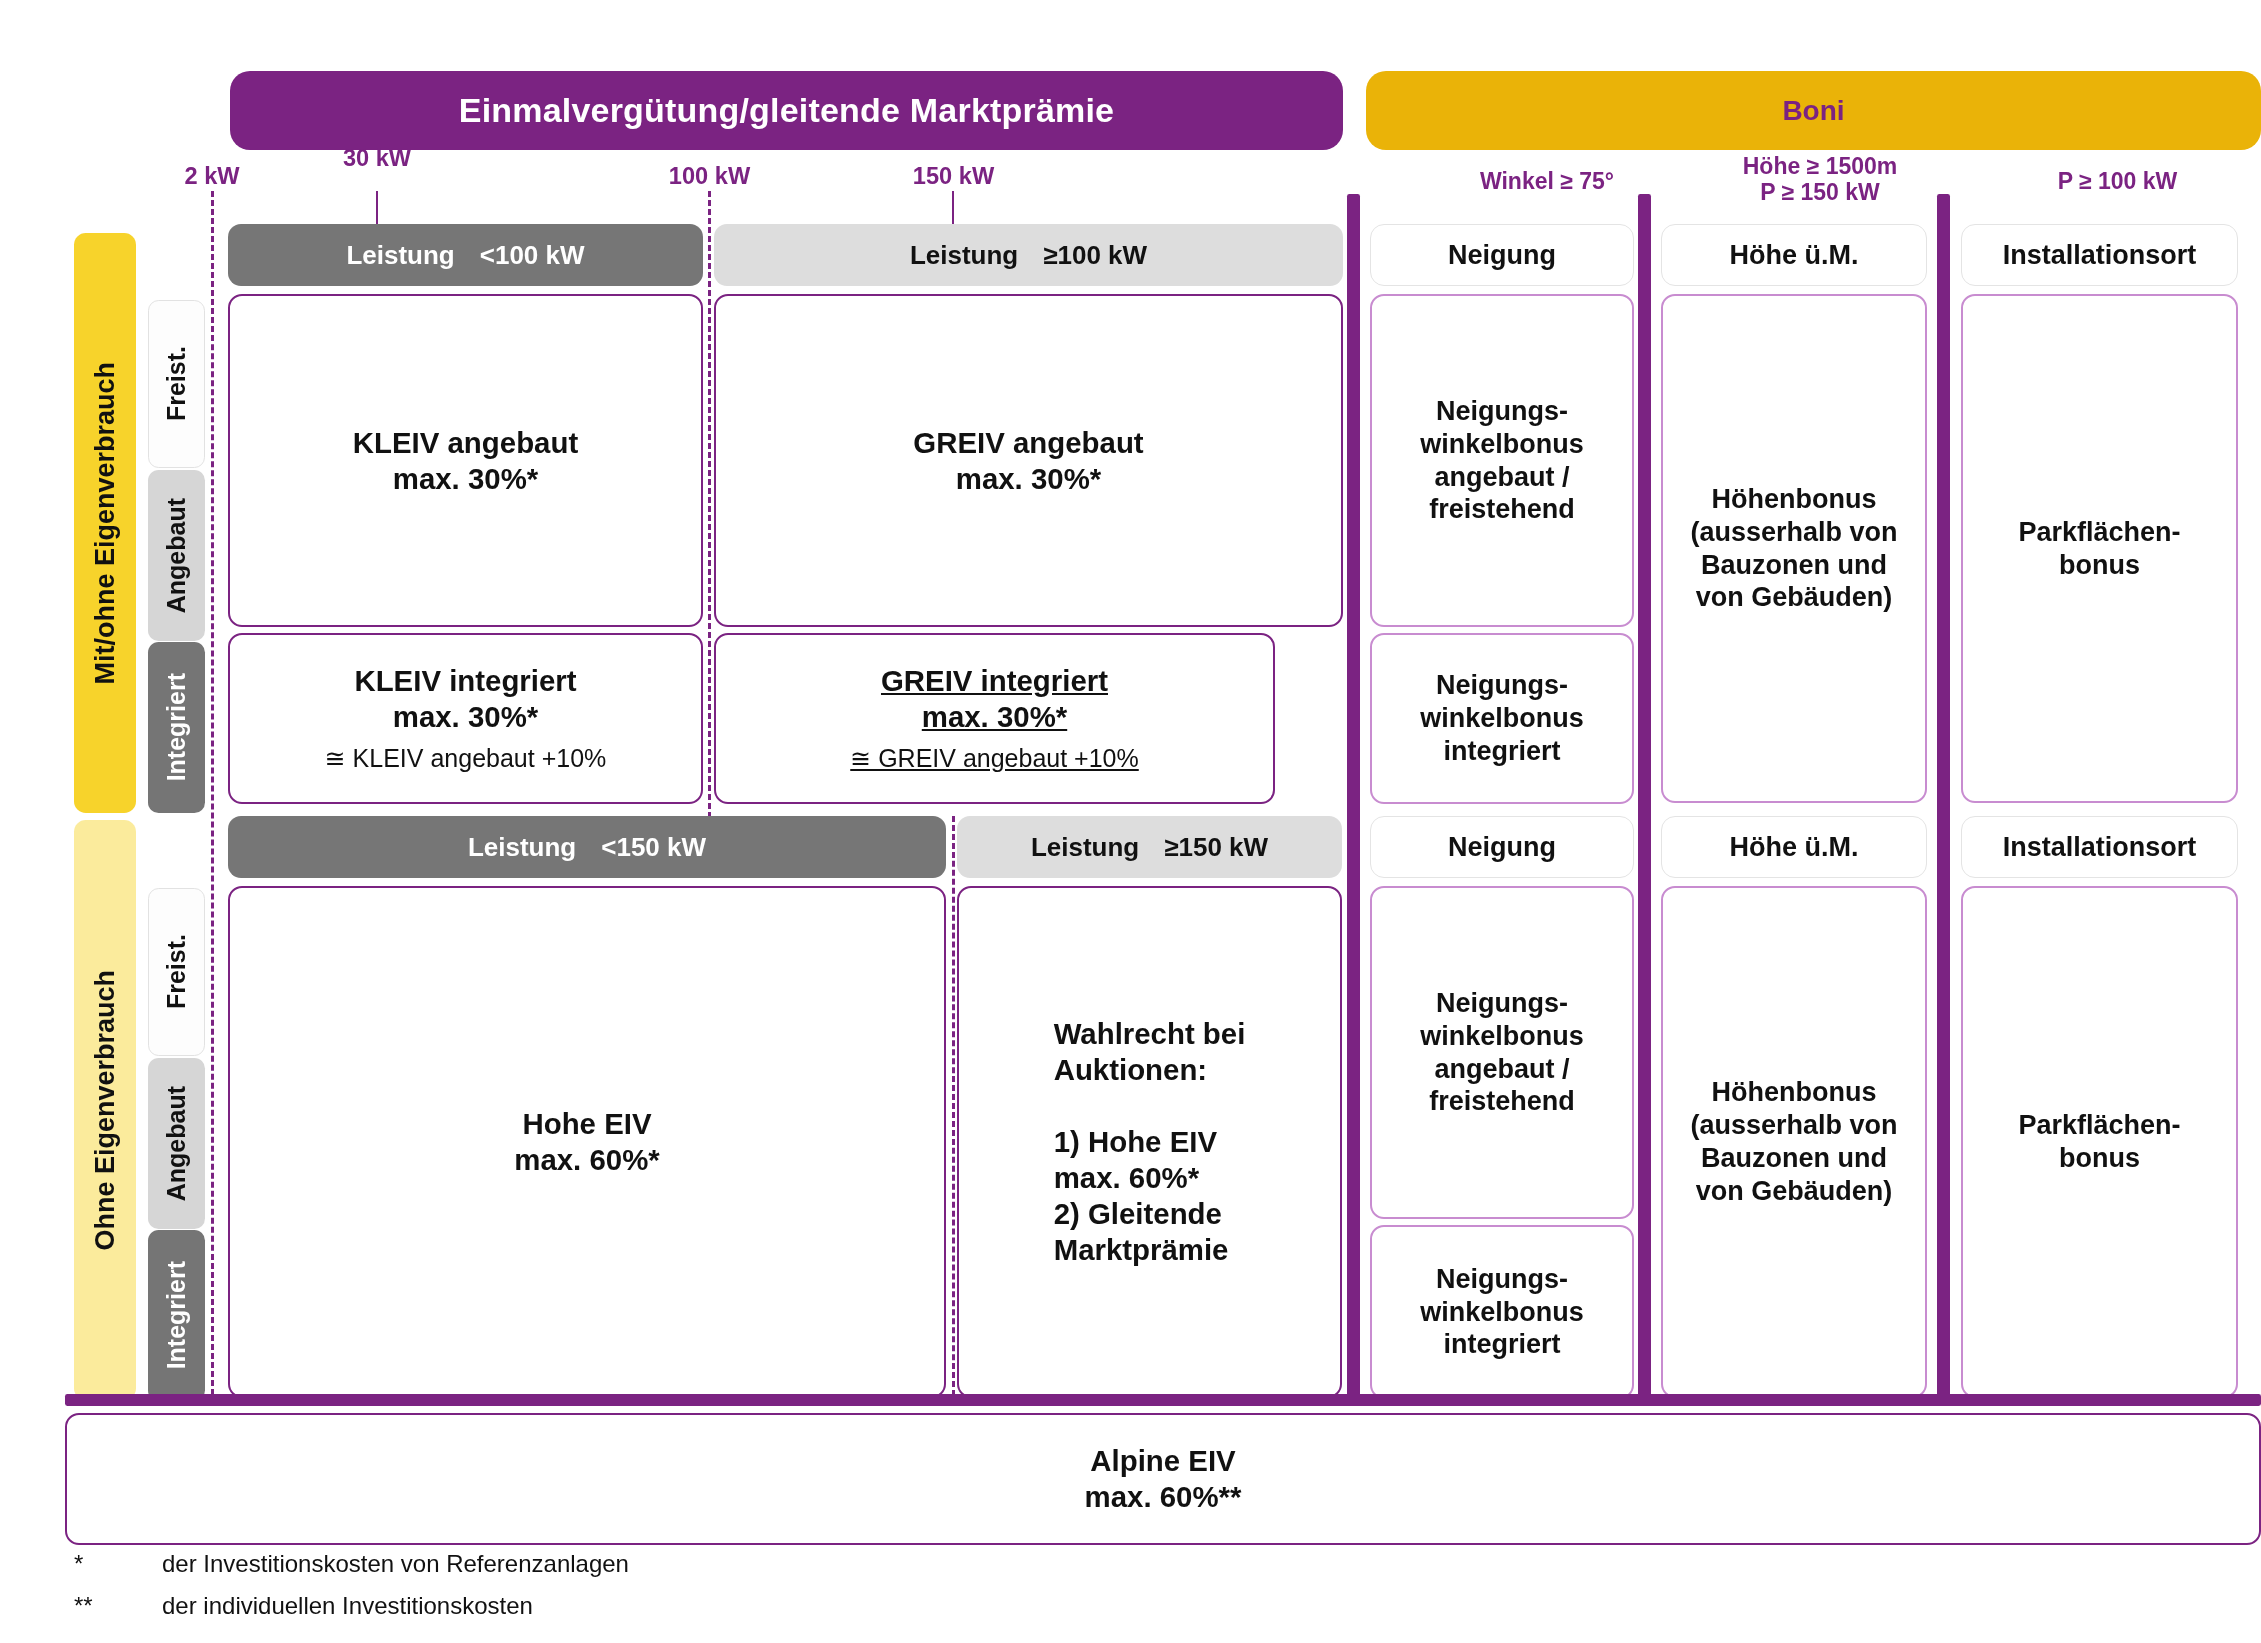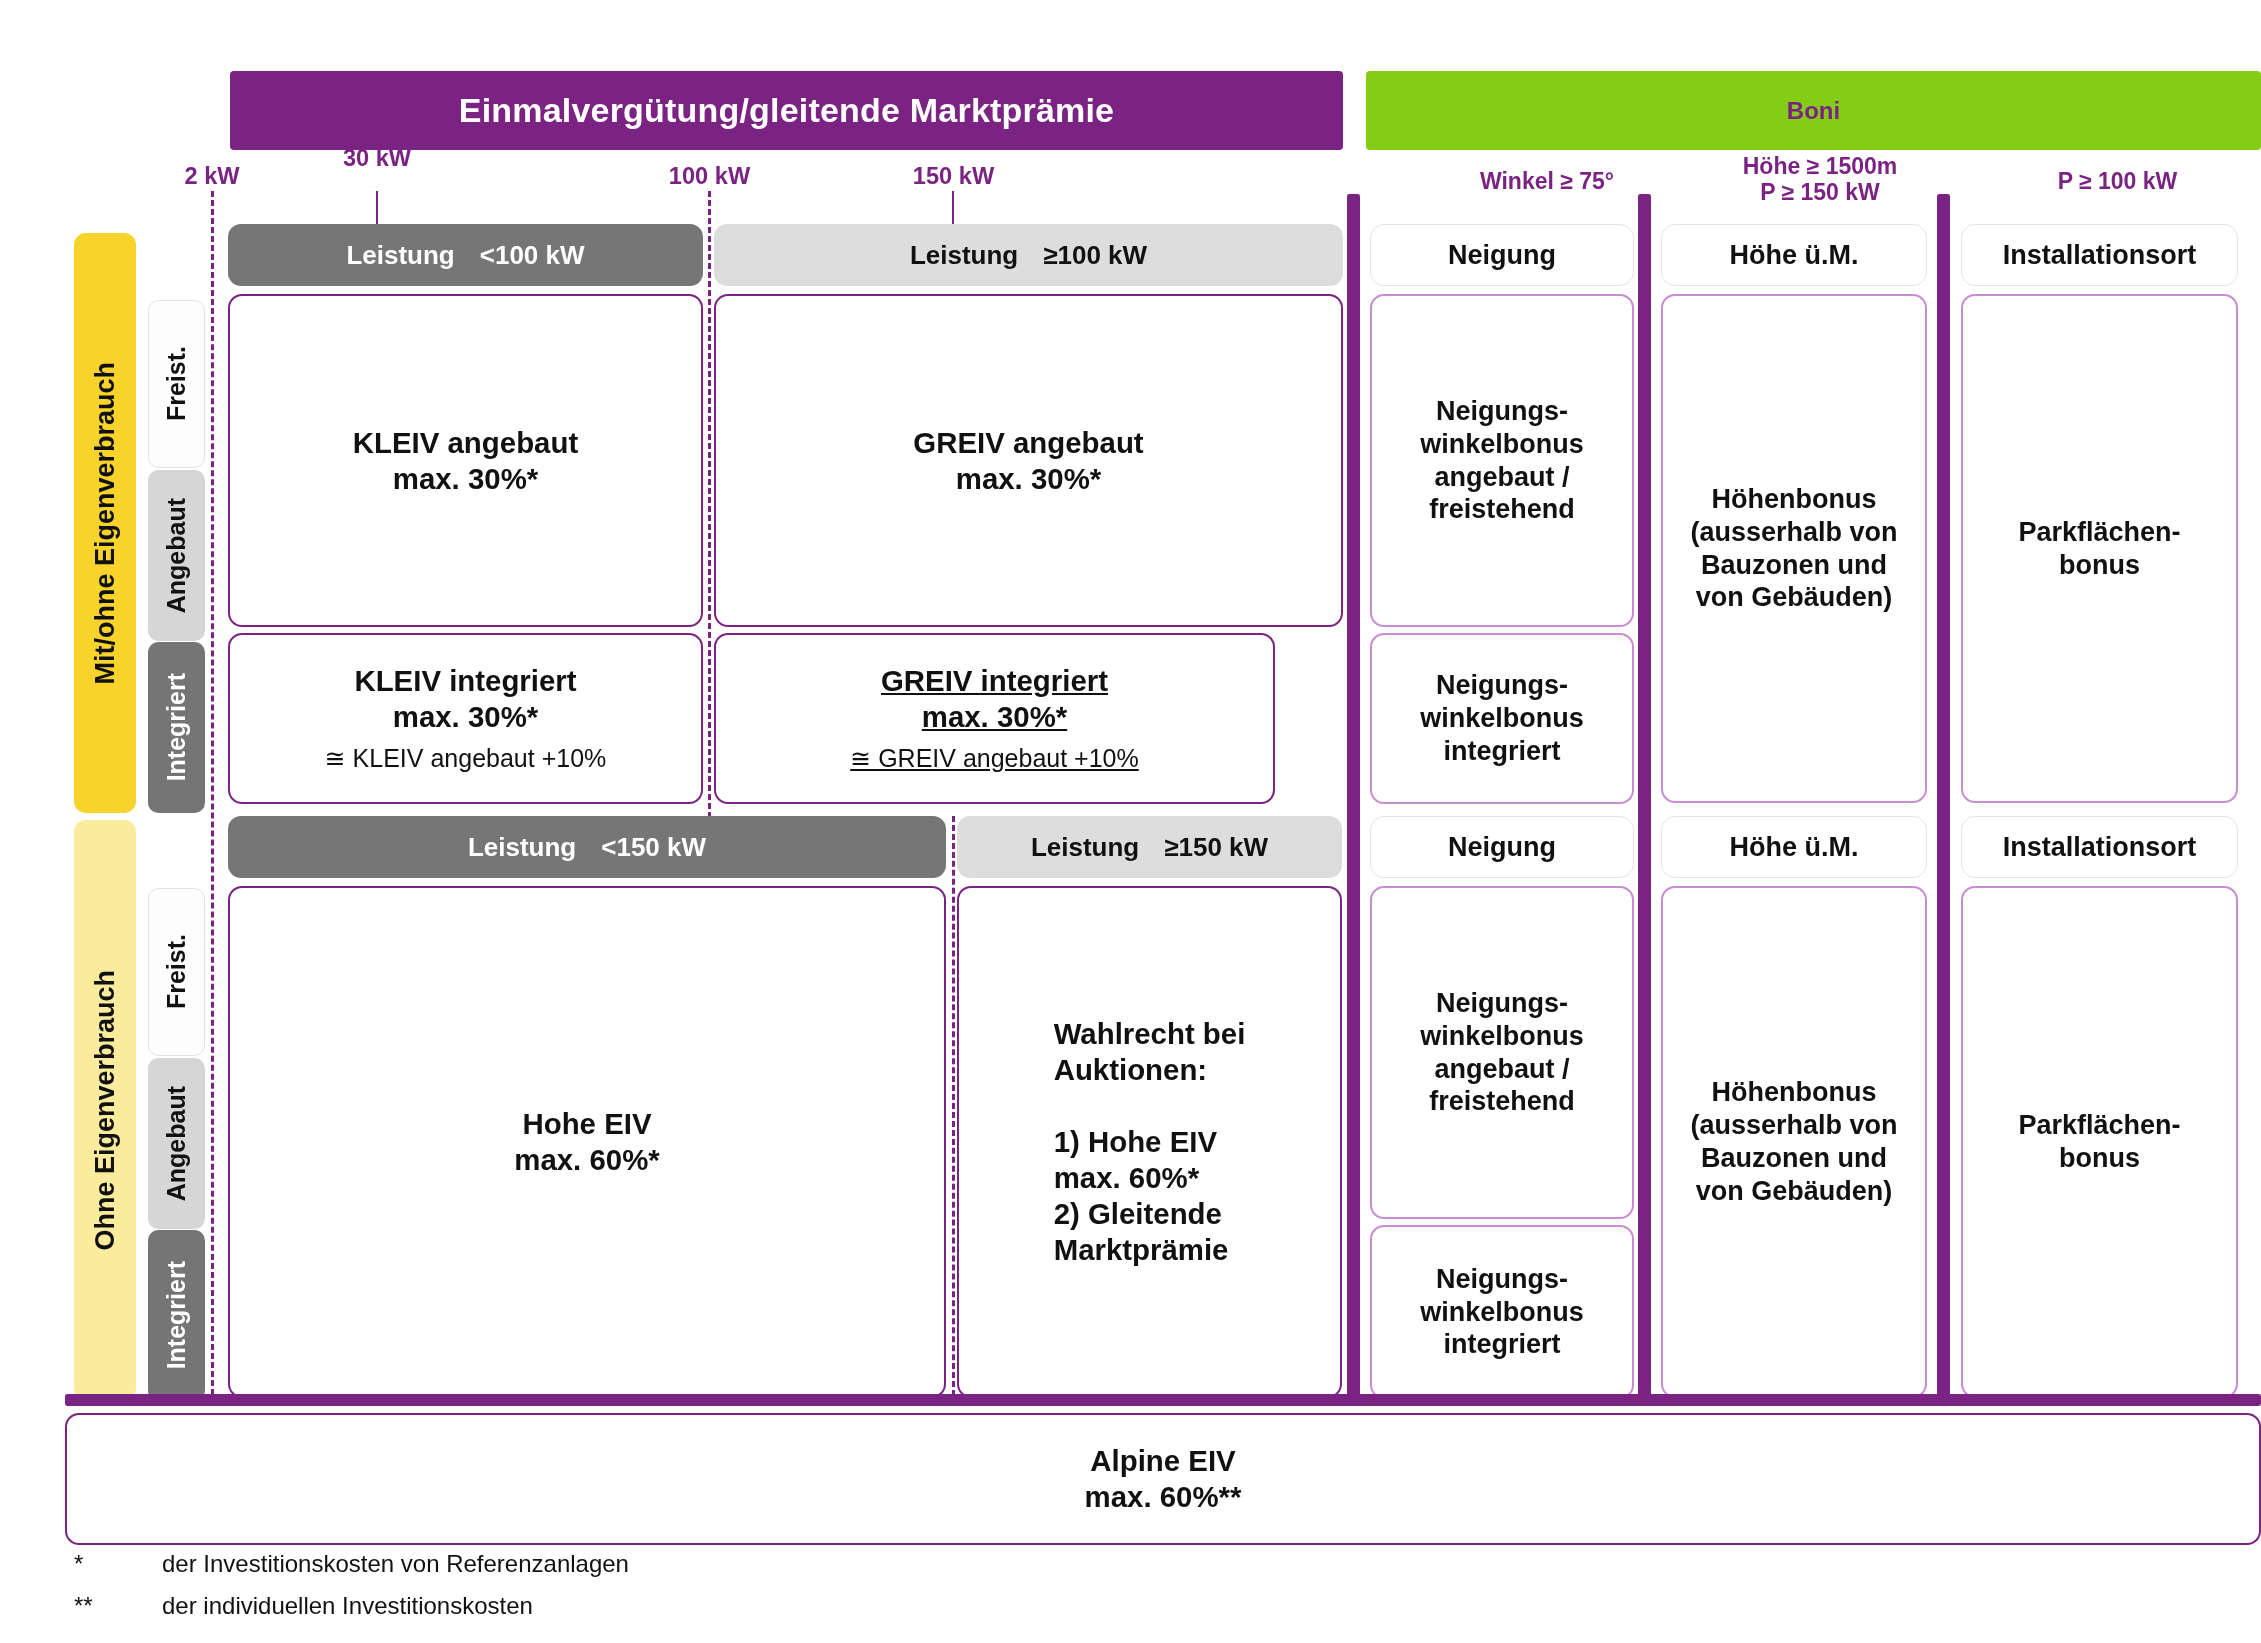--- a/index.html
+++ b/index.html
@@ -6,24 +6,24 @@
   body{
     width:2261px;height:1644px;position:relative;overflow:hidden;
     font-family:"Liberation Sans","DejaVu Sans",sans-serif;
     -webkit-font-smoothing:antialiased;
   }
   .abs{position:absolute;box-sizing:border-box;}
 
   
   .hdr{
     display:flex;align-items:center;justify-content:center;
-    border-radius:4px;font-weight:bold;text-align:center;
+    border-radius:20px;font-weight:bold;text-align:center;
   }
   .hdr-eiv{background:#7B2382;color:#ffffff;font-size:34px;letter-spacing:0.2px;}
-  .hdr-boni{background:#84cc16;color:#7B2382;font-size:24px;}
+  .hdr-boni{background:#eab308;color:#7B2382;font-size:28px;}
 
   
   .kwlabel{
     color:#7B2382;font-weight:bold;font-size:23.6px;text-align:center;
     white-space:nowrap;
   }
   .vdash{border-left:3.5px dashed #7B2382;}
   .vtick{border-left:2.9px solid #7B2382;}
 
   

